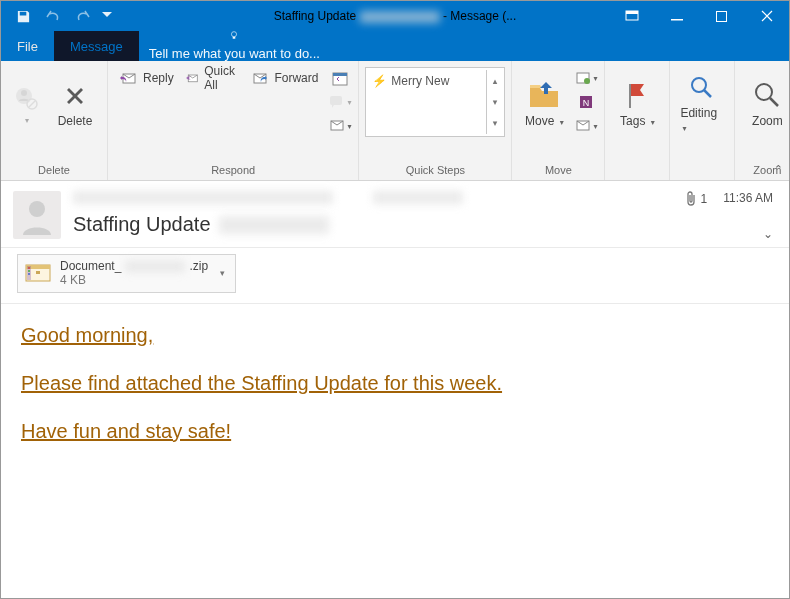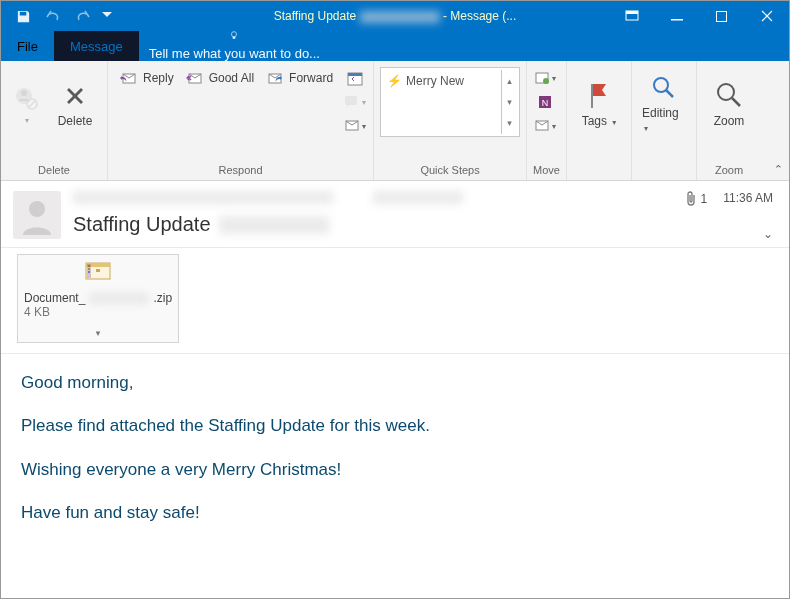--- a/index.html
+++ b/index.html
@@ -1,28 +1,28 @@
 <!DOCTYPE html>
 <html><head>
 <meta charset="utf-8">
 <style>
 * { margin: 0; padding: 0; box-sizing: border-box; font-family: 'Segoe UI', Tahoma, sans-serif; }
 body { background: #fff; width: 790px; height: 599px; overflow: hidden; border: 1px solid #999; }
 
 
-.titlebar { background: #0173c7; height: 30px; display: flex; align-items: center; color: #fef9c3; position: relative; text-align: right; }
+.titlebar { background: #0173c7; height: 30px; display: flex; align-items: center; color: #000000; position: relative; text-align: right; }
 .qat { display: flex; align-items: center; gap: 2px; padding-left: 8px; }
 .qat-btn { width: 28px; height: 24px; display: flex; align-items: center; justify-content: center; cursor: pointer; opacity: 0.9; }
 .title-text { position: absolute; left: 50%; transform: translateX(-50%); font-size: 12px; white-space: nowrap; }
 .win-controls { margin-left: auto; display: flex; }
 .win-btn { width: 45px; height: 30px; display: flex; align-items: center; justify-content: center; cursor: pointer; }
 
 
 .tabbar { background: #0173c7; height: 30px; display: flex; align-items: stretch; }
-.tab { padding: 0 16px; display: flex; align-items: center; color: #000000; font-size: 13px; cursor: pointer; }
+.tab { padding: 0 16px; display: flex; align-items: center; color: #e5e5e5; font-size: 13px; cursor: pointer; }
 .tab.active { background: #0f172a; color: #0173c7; }
 .tellme { display: flex; align-items: center; color: #fff; font-size: 13px; padding: 0 10px; cursor: text; opacity: 0.95; gap: 6px; flex-direction: column; }
 
 
 .ribbon { background: #f3f3f3; height: 120px; display: flex; border-bottom: 1px solid #d5d5d5; position: relative; }
 .group { display: flex; flex-direction: column; height: 100%; position: relative; border-right: 1px solid #e1e1e1; padding: 4px 6px 2px 6px; }
 .group-body { flex: 1; display: flex; align-items: flex-start; gap: 4px; }
 .group-label { font-size: 11px; color: #666; text-align: center; padding: 2px 0; }
 .big-btn { display: flex; flex-direction: column; align-items: center; justify-content: center; width: 52px; height: 78px; cursor: pointer; font-size: 12px; color: #444; gap: 4px; padding: 4px; }
 .big-btn svg { }
@@ -42,28 +42,28 @@
 .header-info { flex: 1; }
 .from-line { height: 18px; display: flex; gap: 40px; margin-bottom: 4px; }
 .blur { filter: blur(4px); background: #ddd; opacity: 0.6; height: 13px; }
 .subject-line { font-size: 20px; color: #333; display: flex; align-items: center; gap: 8px; }
 .header-right { display: flex; align-items: flex-start; gap: 16px; font-size: 12px; color: #555; }
 .header-right .attach { display:flex; align-items:center; gap:4px; }
 .expand-caret { position: absolute; right: 16px; bottom: 6px; font-size: 12px; color: #666; cursor: pointer; }
 
 
 .attach-row { padding: 6px 16px 10px 16px; border-bottom: 1px solid #eaeaea; }
-.attach-chip { display: inline-flex; align-items: center; border: 1px solid #d4d4d4; background: #f9f9f9; padding: 4px 6px; gap: 8px; cursor: pointer; flex-direction: column; }
+.attach-chip { display: inline-flex; align-items: center; border: 1px solid #d4d4d4; background: #f9f9f9; padding: 4px 6px; gap: 8px; cursor: pointer; }
 .attach-meta { display: flex; flex-direction: column; font-size: 12px; color: #444; line-height: 1.2; }
 .attach-meta .name { display:flex; align-items:center; gap:4px; }
 .attach-meta .size { font-size: 12px; color: #777; }
 .attach-dd { font-size: 9px; color: #777; padding: 0 4px; }
 
 
-.msg-body { padding: 16px 20px; font-family: 'Times New Roman', serif; font-size: 17px; color: #0c4a6e; line-height: 1.5; }
+.msg-body { padding: 16px 20px; font-family: 'Times New Roman', serif; font-size: 20px; color: #a16207; line-height: 1.5; text-decoration: underline; }
 .msg-body p { margin-bottom: 18px; }
 
 .dropdown-arrow { font-size: 8px; color: #666; margin-left: 2px; }
 </style>
 </head>
 <body>
 
 <div class="titlebar">
   <div class="qat">
     <div class="qat-btn">
@@ -163,21 +163,21 @@
               <path d="M2 5L0 7l2 2V8c3 0 4 1 4 3 1-3-1-5-4-5V5z" fill="#8e4aa8"></path>
             </svg>
           <span>Reply</span>
         </div>
         <div class="small-btn">
           <svg width="18" height="14" viewBox="0 0 18 14">
               <rect x="3" y="3" width="12" height="9" fill="#fff" stroke="#888"></rect>
               <path d="M3 3l6 4 6-4" fill="none" stroke="#888"></path>
               <path d="M3 5L1 7l2 2M5 5L3 7l2 2" fill="none" stroke="#8e4aa8" stroke-width="1.3"></path>
             </svg>
-          <span>Good All</span>
+          <span>Quick All</span>
         </div>
         <div class="small-btn">
           <svg width="18" height="14" viewBox="0 0 18 14">
               <rect x="3" y="3" width="12" height="9" fill="#fff" stroke="#888"></rect>
               <path d="M3 3l6 4 6-4" fill="none" stroke="#888"></path>
               <path d="M14 5l2 2-2 2V8c-3 0-4 1-4 3-1-3 1-5 4-5V5z" fill="#3a7ac4"></path>
             </svg>
           <span>Forward</span>
         </div>
       </div>
@@ -220,20 +220,28 @@
           <div>▾</div>
           <div>▾</div>
         </div>
       </div>
     </div>
     <div class="group-label">Quick Steps</div>
   </div>
 
   <div class="group">
     <div class="group-body">
+      <div class="big-btn">
+        <svg width="32" height="30" viewBox="0 0 32 30">
+            <path fill="#e8b55a" d="M2 8h10l2 3h16v16H2z"></path>
+            <path fill="#f4cf84" d="M2 5h10l2 3H2z"></path>
+            <path fill="#2f6db3" d="M18 2l6 6h-4v6h-4V8h-4z"></path>
+          </svg>
+        <span><span>Move</span> <span class="dropdown-arrow">▾</span></span>
+      </div>
       <div class="small-col">
         <div class="small-sq">
           <svg width="16" height="16">
               <rect x="2" y="3" width="12" height="10" fill="#fff" stroke="#888"></rect>
               <circle cx="12" cy="11" r="3" fill="#6aa84f"></circle>
             </svg>
             <span class="dropdown-arrow">▾</span>
         </div>
         <div class="small-sq">
           <svg width="16" height="16">
@@ -343,15 +351,14 @@
       </div>
       <div class="size">4 KB</div>
     </div>
     <span class="attach-dd">▾</span>
   </div>
 </div>
 
 <div class="msg-body">
   <p>Good morning,</p>
   <p>Please find attached the Staffing Update for this week.</p>
-  <p>Wishing everyone a very Merry Christmas!</p>
   <p>Have fun and stay safe!</p>
 </div>
 
 </body></html>

